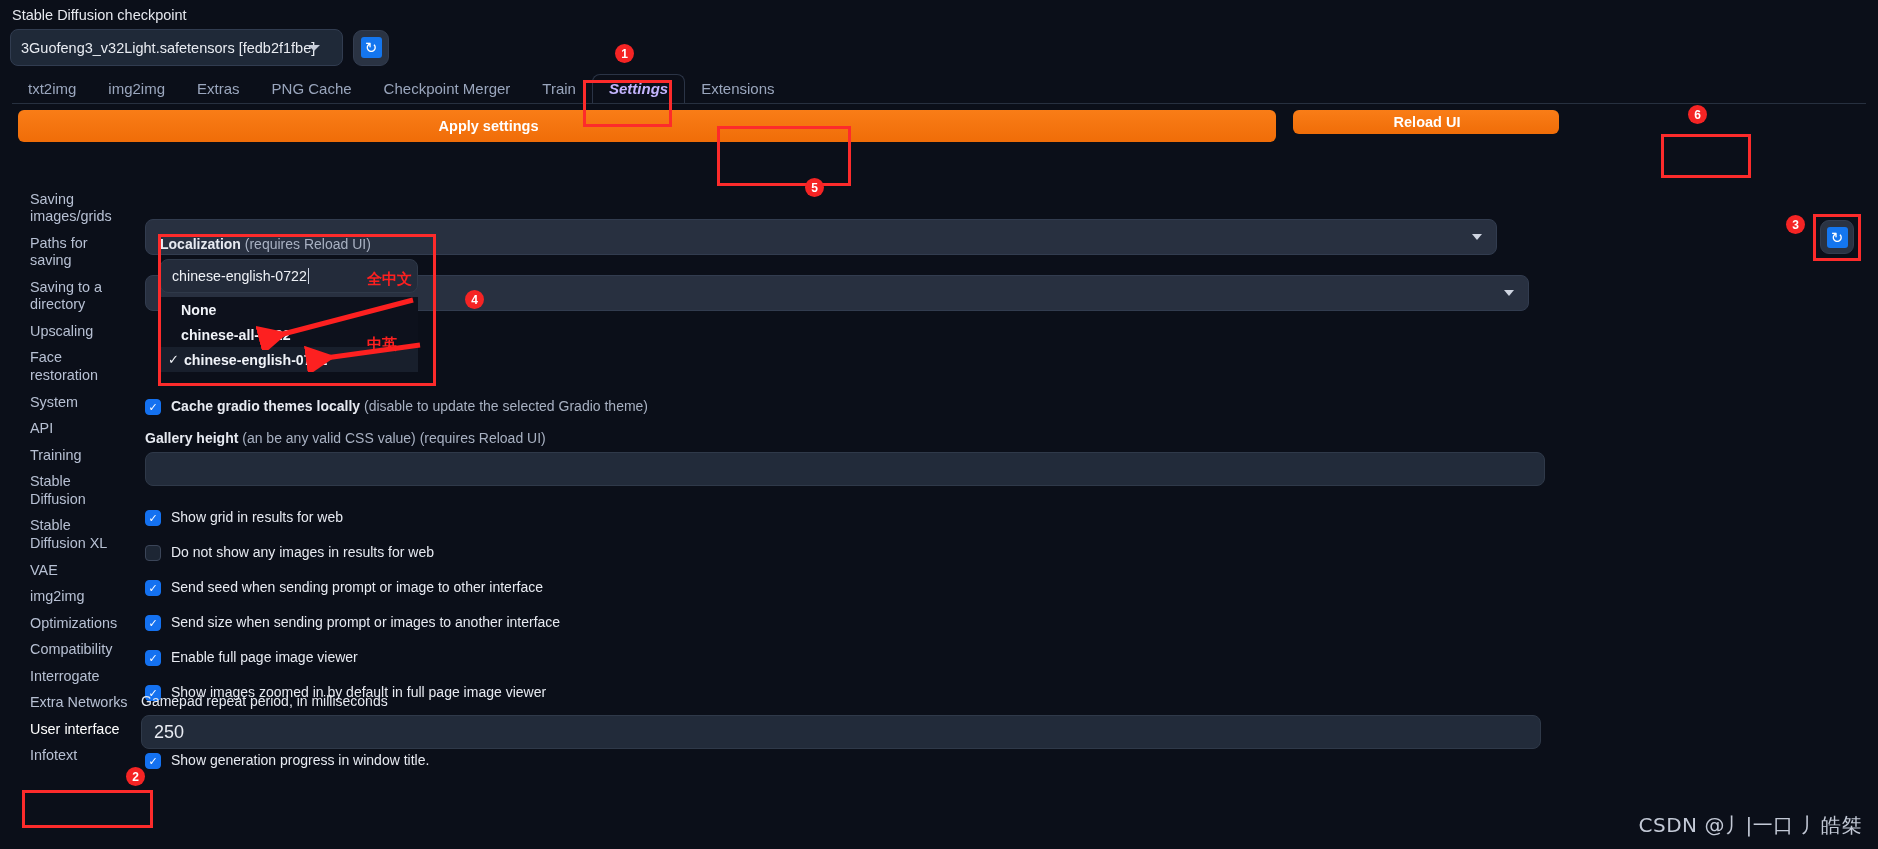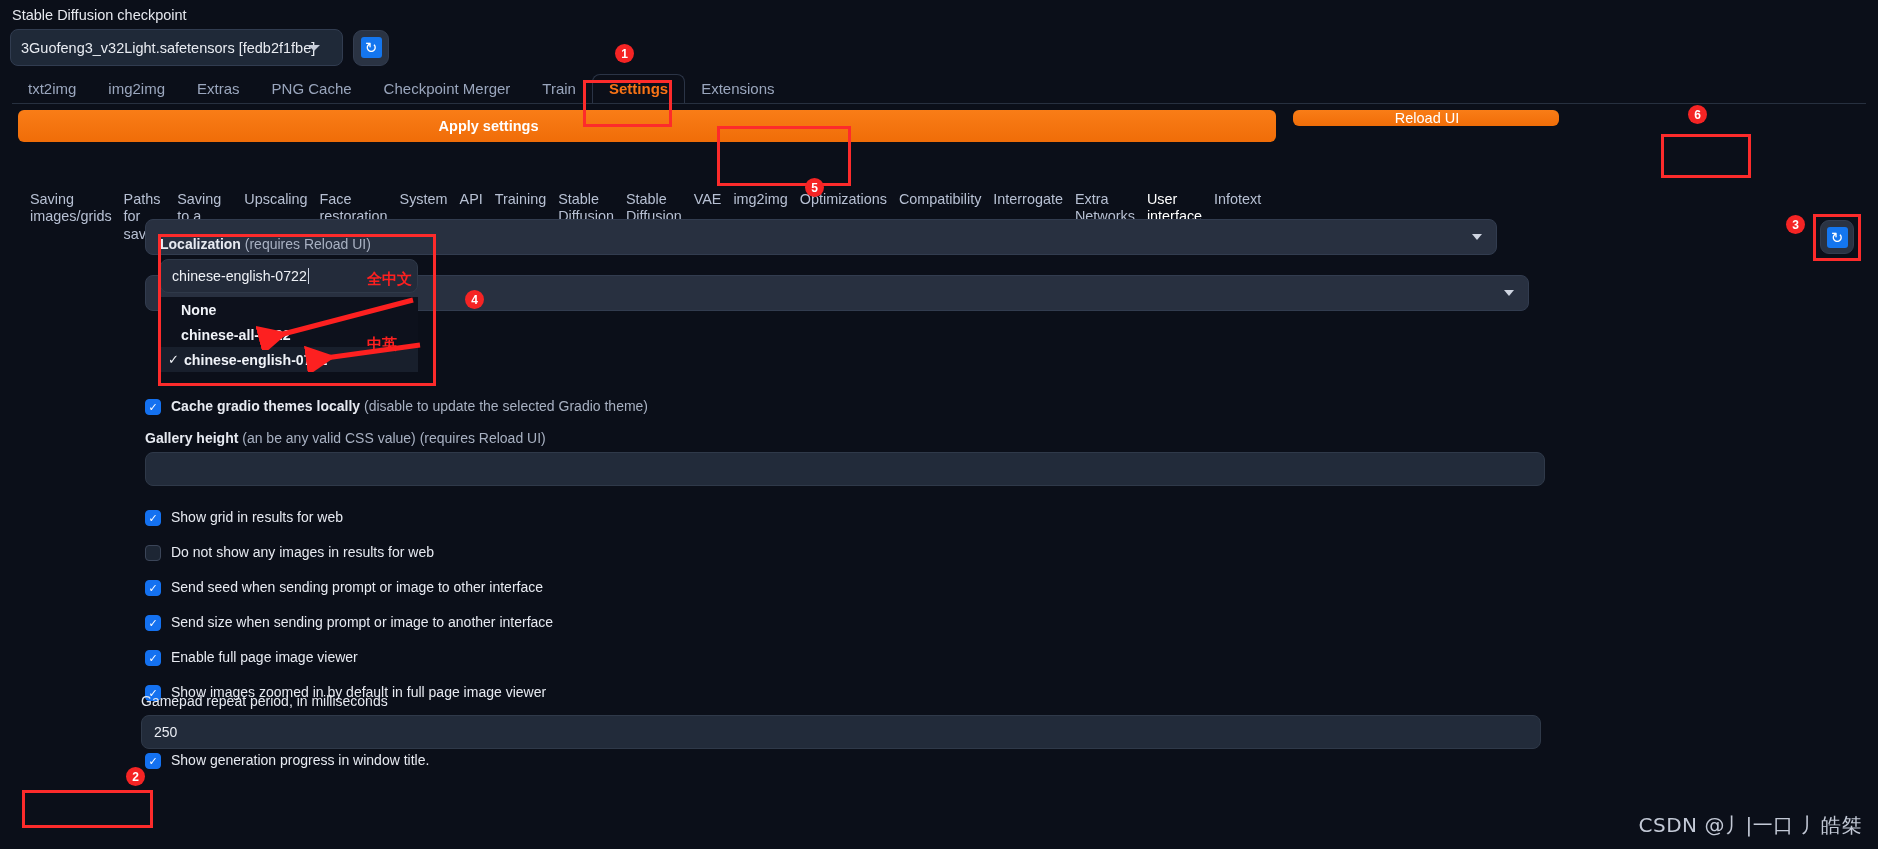--- a/index.html
+++ b/index.html
@@ -42,48 +42,48 @@
   
   .tabbar {
     position: absolute; left: 0; top: 72px; width: 1878px; height: 32px;
     display: flex; align-items: flex-end; padding-left: 12px; gap: 0;
   }
   .tab {
     padding: 5px 16px 7px 16px; font-size: 15px; color: #9aa6bd;
     border-radius: 8px 8px 0 0; white-space: nowrap;
   }
   .tab.active {
-    color: #f97316; background: #0b0f19;
-    border: 1px solid #2b3446; border-bottom: none; font-weight: 600;
+    color: #c4b5fd; background: #0b0f19;
+    border: 1px solid #2b3446; border-bottom: none; font-weight: 600; font-style: italic;
   }
   .tabbar-line {
     position: absolute; left: 12px; top: 103px; width: 1854px; height: 1px;
     background: #27303f;
   }
 
   
   .apply-btn {
     position: absolute; left: 18px; top: 110px; width: 1258px; height: 32px;
     background: linear-gradient(180deg,#f97d17 0%, #f06d08 100%);
     border-radius: 6px; display: flex; align-items: center; justify-content: center;
     color: #ffffff; font-size: 14.5px; font-weight: 600; padding-left: 45px;
   }
   .reload-btn {
-    position: absolute; left: 1293px; top: 110px; width: 266px; height: 16px;
+    position: absolute; left: 1293px; top: 110px; width: 266px; height: 24px;
     background: linear-gradient(180deg,#f97d17 0%, #f06d08 100%);
     border-radius: 6px; display: flex; align-items: center; justify-content: center;
-    color: #ffffff; font-size: 14.5px; font-weight: 400;
+    color: #ffffff; font-size: 14.5px; font-weight: 700;
   }
   .apply-btn-text { position: relative; left: -181px; }
   .reload-btn-text { position: relative; left: 1px; }
 
   
   .sidebar {
     position: absolute; left: 18px; top: 186px; width: 112px;
-    display: flex; flex-direction: row;
+    display: flex; flex-direction: column;
   }
   .side-item {
     color: #b7c0d3; font-size: 14.4px; line-height: 1.22;
     padding: 4.5px 0 4.5px 12px;
   }
   .side-item.active { color: #ffffff; }
 
   .field-label { font-size: 14px; color: #e7eaf1; margin-bottom: 6px; }
   .field-label .muted { color: #a8b1c2; font-weight: 400; }
   .field-label b { font-weight: 600; }
@@ -146,21 +146,21 @@
     color: #fff; font-size: 11px; line-height: 1;
   }
   .cb-text { font-size: 14px; color: #e7eaf1; }
   .cb-text .muted { color: #a8b1c2; }
   .cb-text b { font-weight: 600; }
 
   .text-input {
     width: 1400px; height: 34px; background: #222b3a;
     border: 1px solid #2f3949; border-radius: 8px;
     display: flex; align-items: center; padding: 0 12px;
-    color: #e9ecf3; font-size: 14px;
+    color: #e9ecf3; font-size: 18px;
   }
   .text-input.wide { width: 1400px; }
 
   
   .rbox { position: absolute; border: 3px solid #fd2b2b; z-index: 40; pointer-events: none; }
   .badge {
     position: absolute; width: 19px; height: 19px; border-radius: 50%;
     background: #f52424; color: #ffffff; font-size: 12px; font-weight: 700;
     display: flex; align-items: center; justify-content: center; z-index: 45;
     font-family: "Liberation Sans", sans-serif;
@@ -286,21 +286,21 @@
     <div class="cb-row" style="margin-bottom:18px">
       <div class="cb"></div>
       <div class="cb-text">Do not show any images in results for web</div>
     </div>
     <div class="cb-row" style="margin-bottom:18px">
       <div class="cb on">✓</div>
       <div class="cb-text">Send seed when sending prompt or image to other interface</div>
     </div>
     <div class="cb-row" style="margin-bottom:18px">
       <div class="cb on">✓</div>
-      <div class="cb-text">Send size when sending prompt or image to another interface</div>
+      <div class="cb-text">Send size when sending prompt or images to another interface</div>
     </div>
     <div class="cb-row" style="margin-bottom:18px">
       <div class="cb on">✓</div>
       <div class="cb-text">Enable full page image viewer</div>
     </div>
     <div class="cb-row" style="margin-bottom:18px">
       <div class="cb on">✓</div>
       <div class="cb-text">Show images zoomed in by default in full page image viewer</div>
     </div>
     <div class="cb-row">

